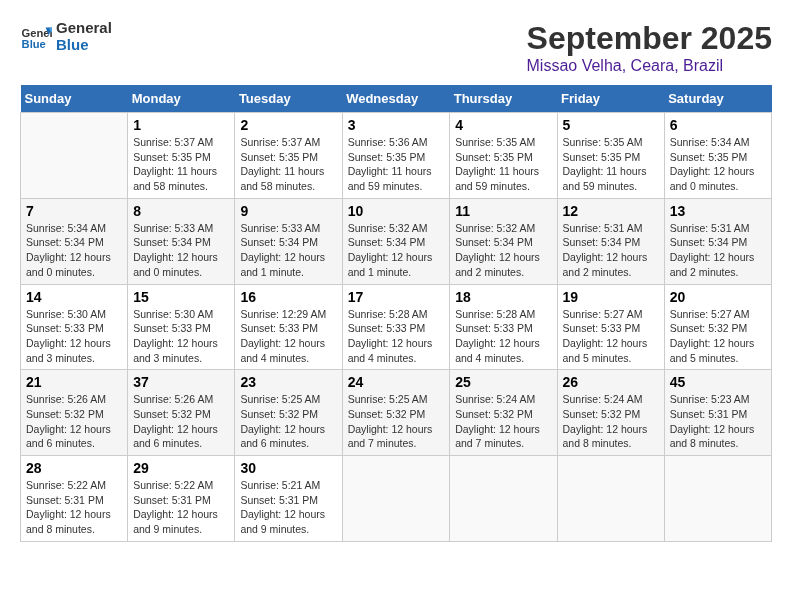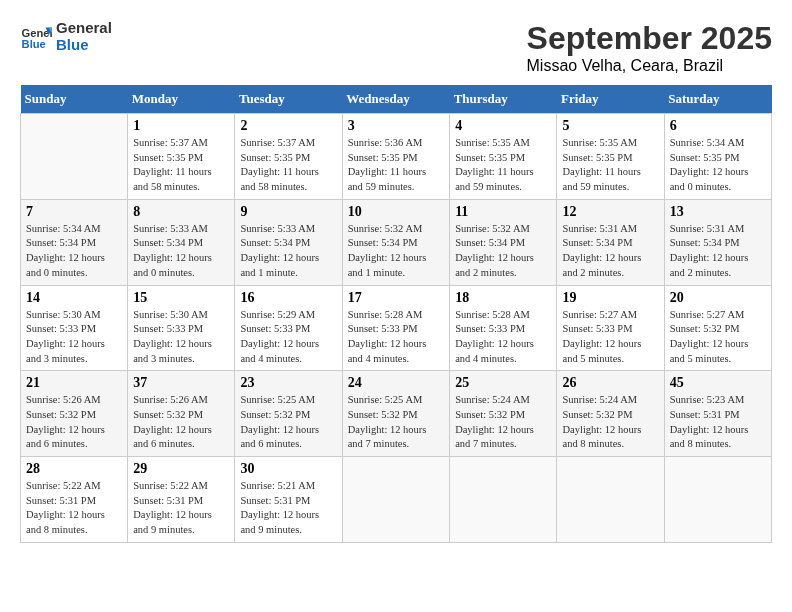--- a/index.html
+++ b/index.html
@@ -28,27 +28,26 @@
     .title-area {
       text-align: left;
     }
     .month-title {
       font-size: 32px;
       font-weight: bold;
       color: #333;
     }
     .location-title {
       font-size: 16px;
-      color: #000000;
+      color: #4c1d95;
     }
     table {
       width: 100%;
       border-collapse: collapse;
       font-size: 11px;
-      font-family: Liberation Serif, serif;
     }
     th {
       background-color: #2f6db5;
       color: white;
       padding: 6px 4px;
       text-align: left;
       font-size: 13px;
       font-weight: bold;
     }
     td {
@@ -223,21 +222,21 @@
         </td>
         <td>
           <span class="day-num">15</span>
           <div class="day-info" style="white-space: pre-line;">Sunrise: 5:30 AM
 Sunset: 5:33 PM
 Daylight: 12 hours
 and 3 minutes.</div>
         </td>
         <td>
           <span class="day-num">16</span>
-          <div class="day-info" style="white-space: pre-line;">Sunrise: 5:29 AM
+          <div class="day-info" style="white-space: pre-line;">Sunrise: 12:29 AM
 Sunset: 5:33 PM
 Daylight: 12 hours
 and 4 minutes.</div>
         </td>
         <td>
           <span class="day-num">17</span>
           <div class="day-info" style="white-space: pre-line;">Sunrise: 5:28 AM
 Sunset: 5:33 PM
 Daylight: 12 hours
 and 4 minutes.</div>

